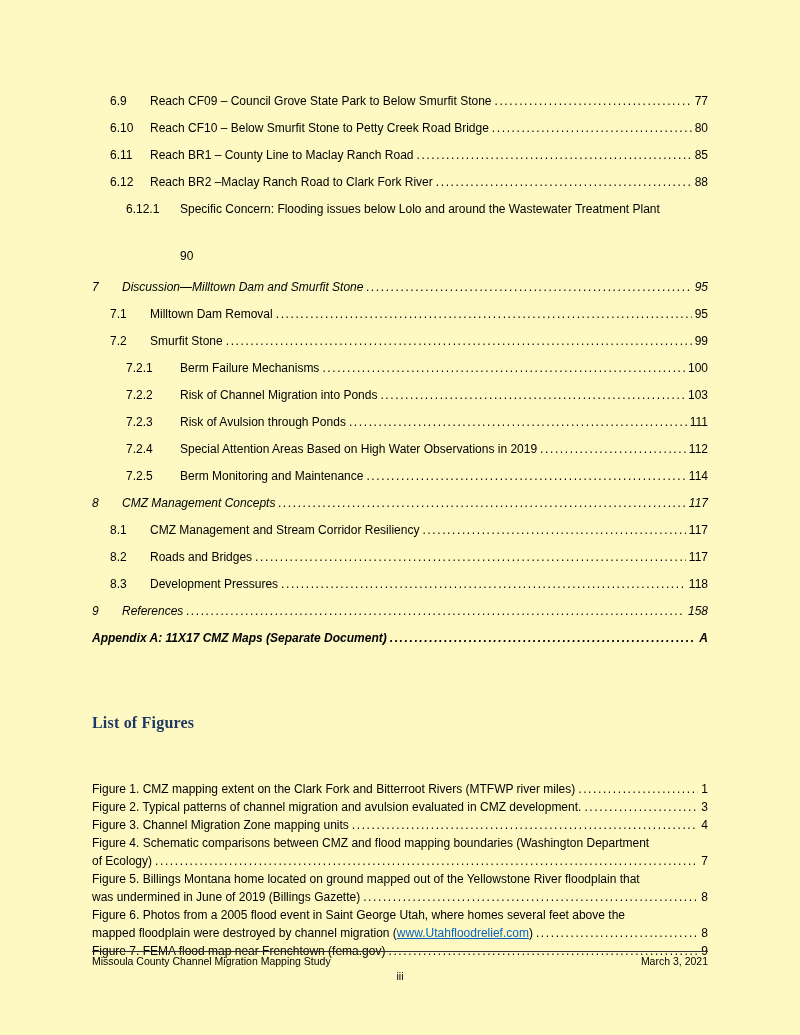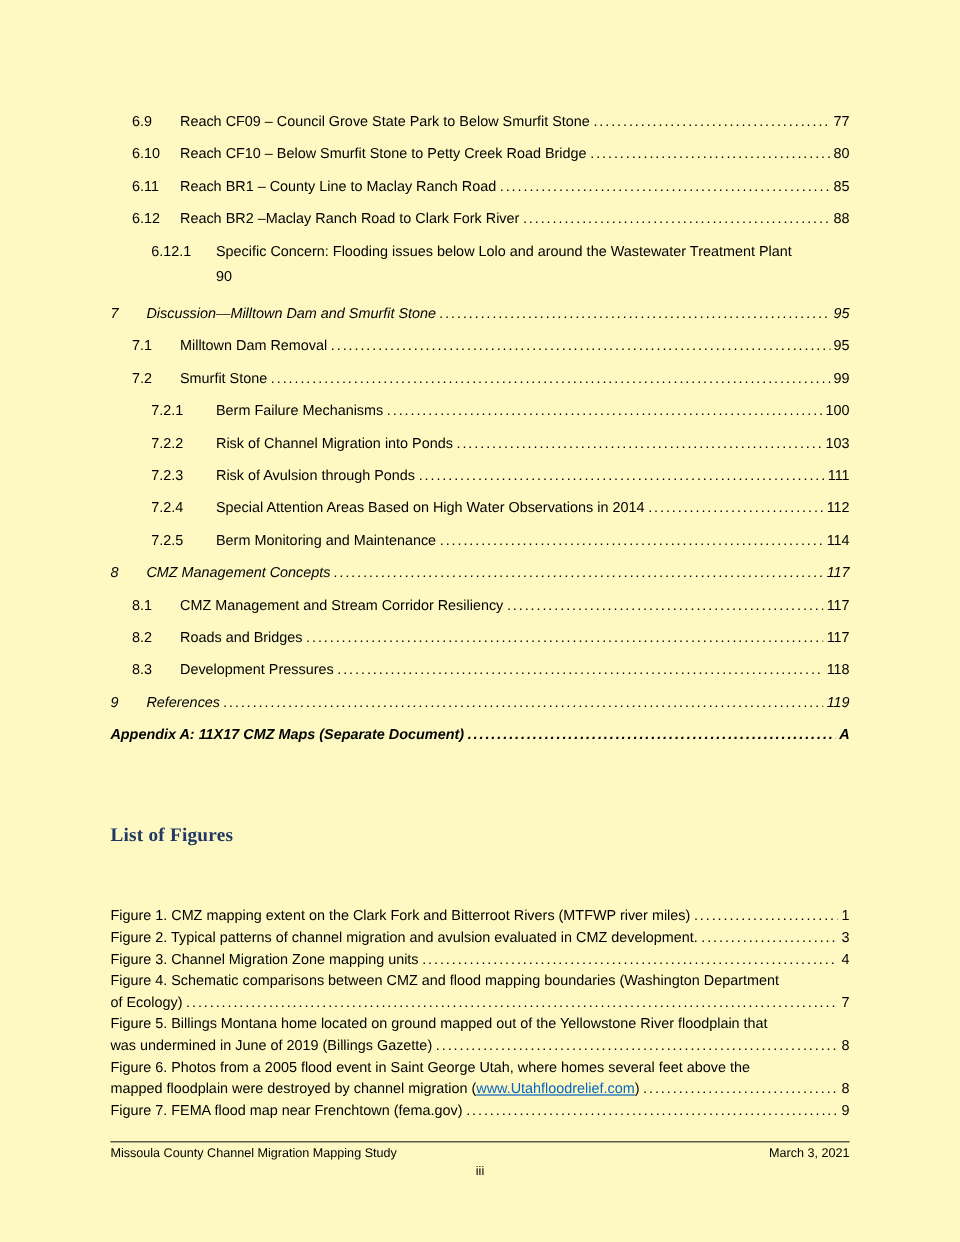--- a/index.html
+++ b/index.html
@@ -25,21 +25,21 @@
   .level-1 { font-style:italic; }
   .level-1 .toc-num { width:30px; }
   .level-2 { padding-left:18px; }
   .level-2 .toc-num { width:40px; }
   .level-3 { padding-left:34px; }
   .level-3 .toc-num { width:54px; }
   .level-0 { font-style:italic; font-weight:bold; }
 
   .toc-row.wrapped-row { height:auto; line-height:21px; padding-top:3px; }
   .toc-row.cont-row { height:21px; line-height:21px; margin-bottom:7px; }
-  .level-3.cont-row { padding-left:88px; }
+  .level-3.cont-row { padding-left:88px;margin-top:26px; }
 
   
   .figures-heading {
     margin-top:62px;
     font-family:"Liberation Serif", serif;
     font-size:16px; font-weight:700; color:#1f3864; letter-spacing:0.2px;
   }
   .figures { margin-top:9px; font-size:12px; }
   .fig-line { display:flex; align-items:baseline; height:18px; line-height:18px; }
   .fig-text { flex:0 0 auto; white-space:nowrap;margin-top:39px; }
@@ -120,21 +120,21 @@
           <span class="toc-page">103</span>
         </div>
         <div class="toc-row level-3">
           <span class="toc-num">7.2.3</span>
           <span class="toc-title">Risk of Avulsion through Ponds</span>
           <span class="leader"></span>
           <span class="toc-page">111</span>
         </div>
         <div class="toc-row level-3">
           <span class="toc-num">7.2.4</span>
-          <span class="toc-title">Special Attention Areas Based on High Water Observations in 2014</span>
+          <span class="toc-title">Special Attention Areas Based on High Water Observations in 2019</span>
           <span class="leader"></span>
           <span class="toc-page">112</span>
         </div>
         <div class="toc-row level-3">
           <span class="toc-num">7.2.5</span>
           <span class="toc-title">Berm Monitoring and Maintenance</span>
           <span class="leader"></span>
           <span class="toc-page">114</span>
         </div>
         <div class="toc-row level-1">
@@ -158,21 +158,21 @@
         <div class="toc-row level-2">
           <span class="toc-num">8.3</span>
           <span class="toc-title">Development Pressures</span>
           <span class="leader"></span>
           <span class="toc-page">118</span>
         </div>
         <div class="toc-row level-1">
           <span class="toc-num">9</span>
           <span class="toc-title">References</span>
           <span class="leader"></span>
-          <span class="toc-page">119</span>
+          <span class="toc-page">158</span>
         </div>
         <div class="toc-row level-0">
           <span class="toc-title">Appendix A: 11X17 CMZ Maps (Separate Document)</span>
           <span class="leader"></span>
           <span class="toc-page">A</span>
         </div>
       </div>
 
     <h2 class="figures-heading">List of Figures</h2>
 

